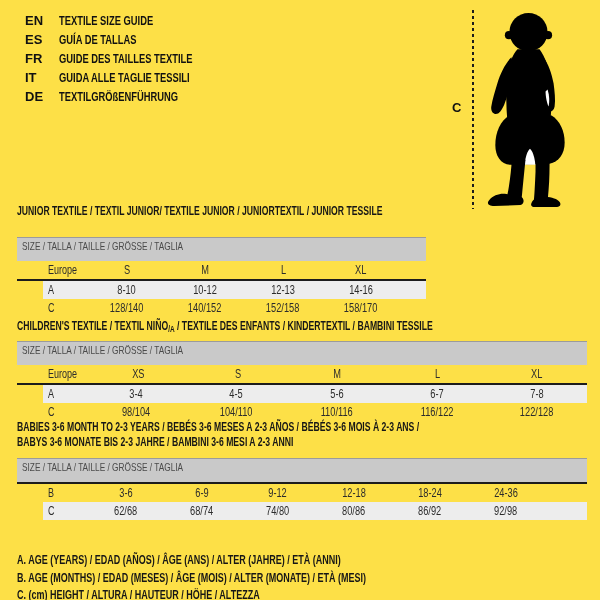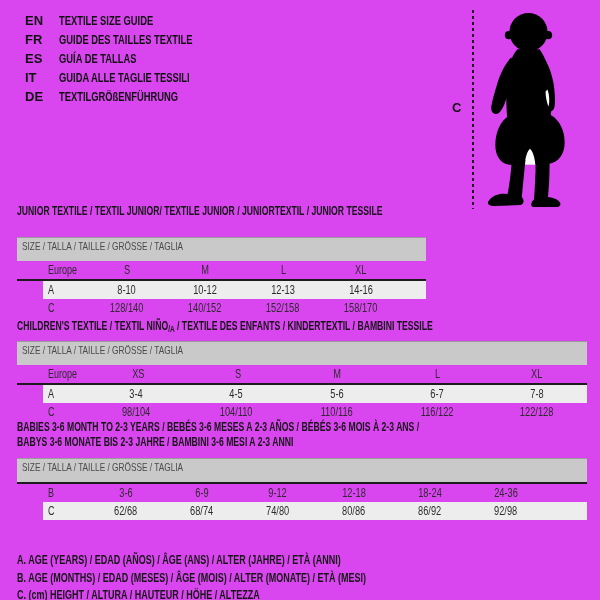--- a/index.html
+++ b/index.html
@@ -1,17 +1,17 @@
 <!DOCTYPE html>
 <html><head>
 <meta charset="utf-8">
 <style>
   html,body{margin:0;padding:0;background:#fff;}
   .page{
-    position:relative;width:600px;height:600px;background:#d946ef;
+    position:relative;width:600px;height:600px;background:#fde047;
     font-family:"Liberation Sans",sans-serif;color:#1f1f1f;overflow:hidden;
   }
   .cx{display:inline-block;transform:scaleX(0.72);transform-origin:0 50%;white-space:nowrap;}
   .cxc{display:inline-block;transform:scaleX(0.74);transform-origin:50% 50%;white-space:nowrap;}
 
   
   .langs{position:absolute;left:25px;top:11px;}
   .lang-row{display:flex;height:19px;line-height:19px;font-size:13px;font-weight:bold;color:#111;}
   .lang-row .code{width:34px;}
 
@@ -54,26 +54,26 @@
 <body>
 
 <div class="page">
 
   <div class="langs">
     <div class="lang-row">
       <span class="code">EN</span>
       <span class="cx">TEXTILE SIZE GUIDE</span>
     </div>
     <div class="lang-row">
+      <span class="code">ES</span>
+      <span class="cx">GUÍA DE TALLAS</span>
+    </div>
+    <div class="lang-row">
       <span class="code">FR</span>
       <span class="cx">GUIDE DES TAILLES TEXTILE</span>
-    </div>
-    <div class="lang-row">
-      <span class="code">ES</span>
-      <span class="cx">GUÍA DE TALLAS</span>
     </div>
     <div class="lang-row">
       <span class="code">IT</span>
       <span class="cx">GUIDA ALLE TAGLIE TESSILI</span>
     </div>
     <div class="lang-row">
       <span class="code">DE</span>
       <span class="cx">TEXTILGRÖßENFÜHRUNG</span>
     </div>
   </div>

